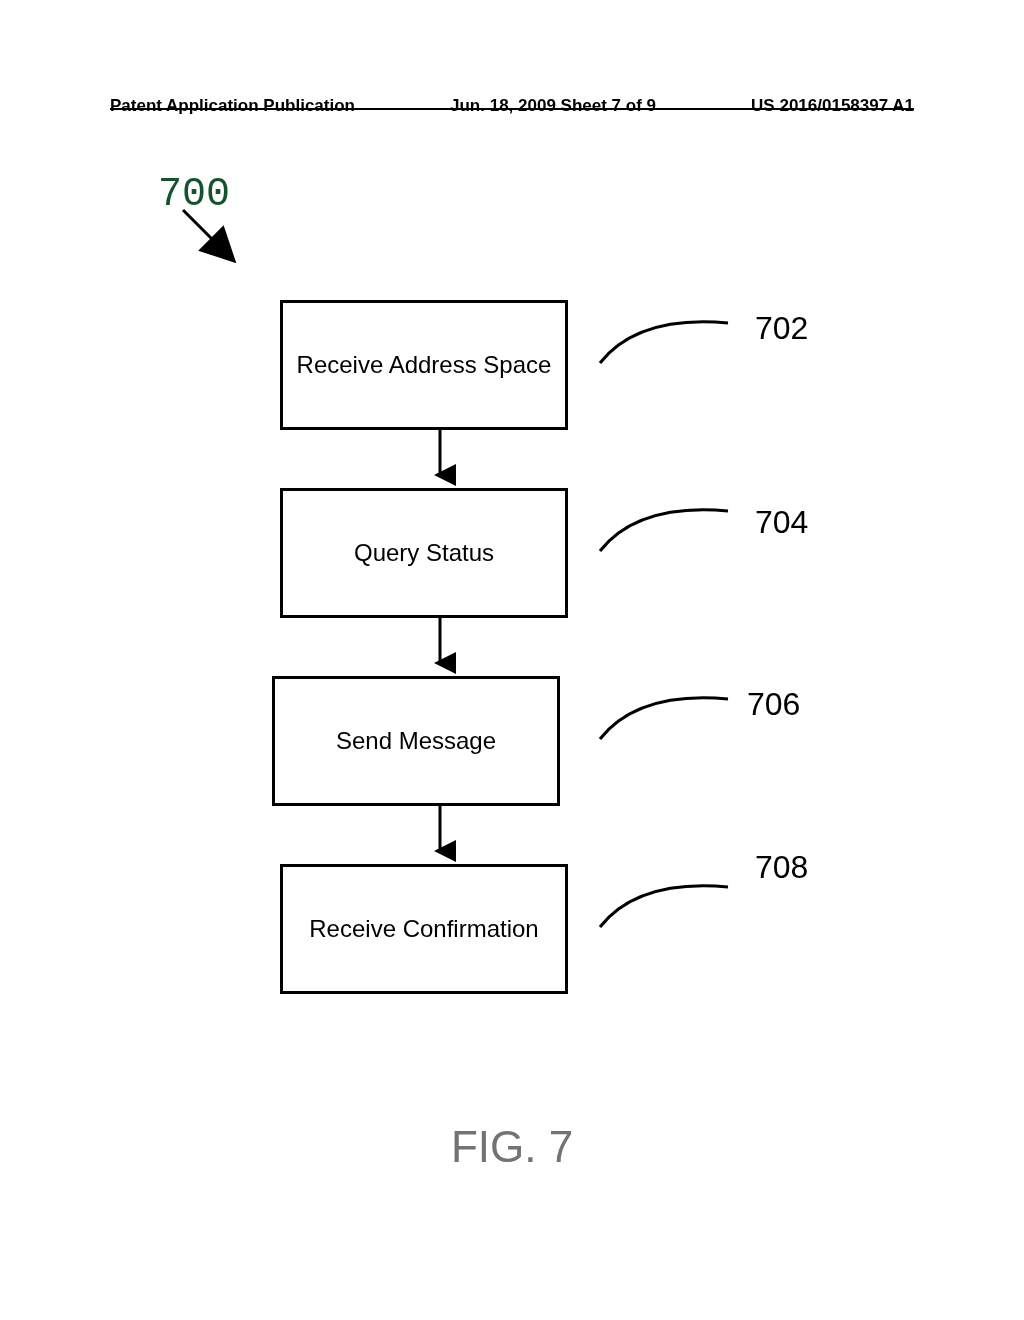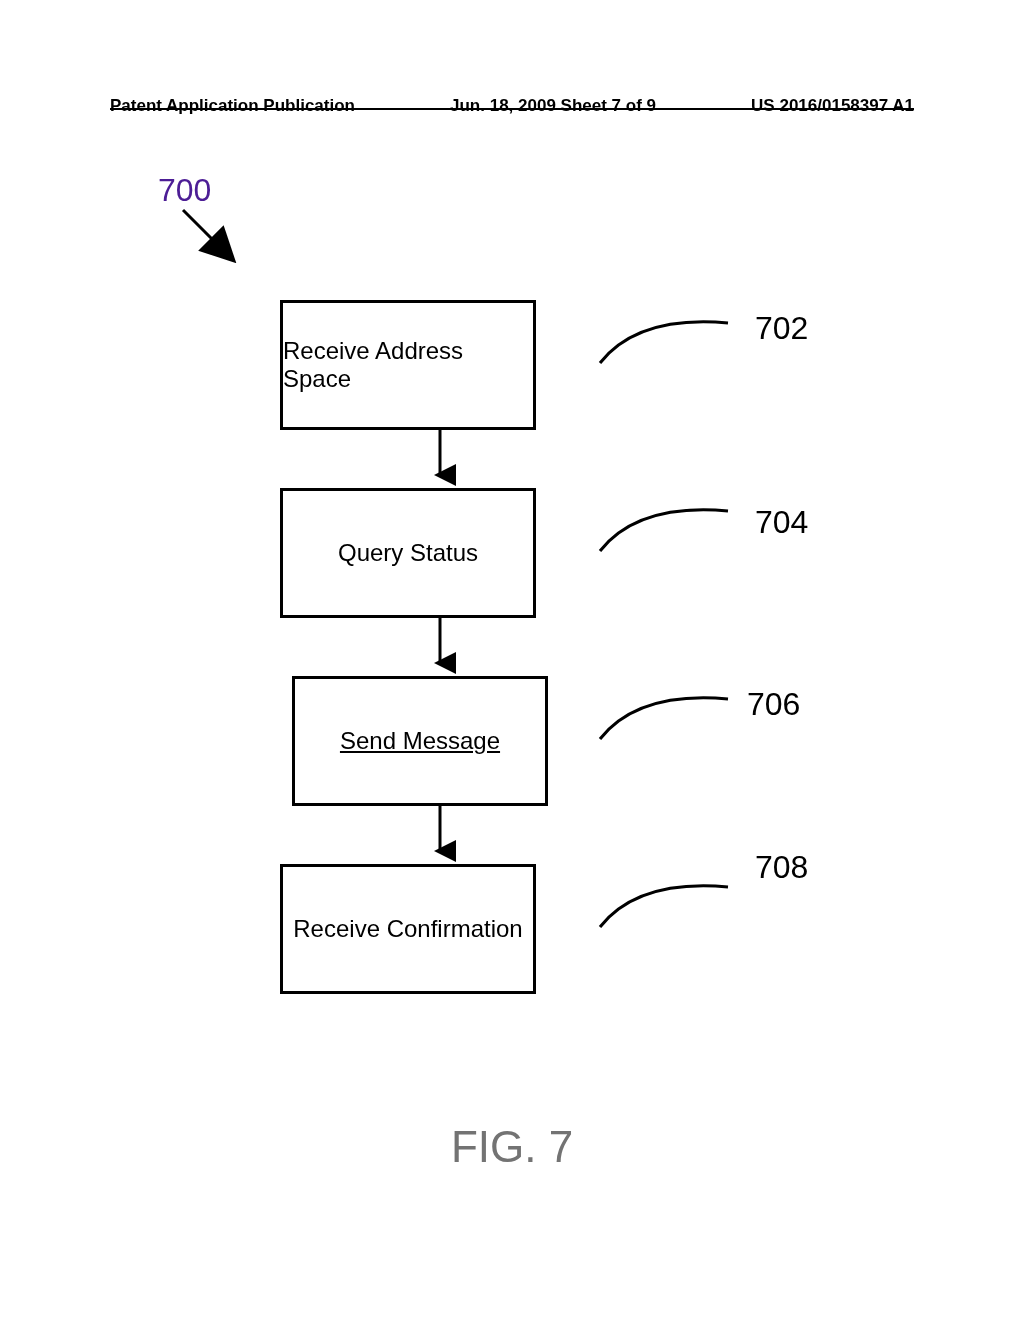--- a/index.html
+++ b/index.html
@@ -26,36 +26,37 @@
   .header-rule {
     position: absolute;
     top: 108px;
     left: 110px;
     right: 110px;
     height: 2px;
     background: #000;
   }
   .fig-ref-label {
     position: absolute;
-    font-size: 32px;
-    color: #4c1d95;
+    font-size: 40px;
+    color: #14532d;
+    font-family: Liberation Mono, monospace;
   }
   .fig-ref-arrow {
     position: absolute;
   }
   .flow-box {
     position: absolute;
     border: 3px solid #000;
     background: #fff;
     display: flex;
     align-items: center;
     justify-content: center;
     font-size: 24px;
     color: #000;
-    width: 256px;
+    width: 288px;
     height: 130px;
   }
   .box-num {
     position: absolute;
     font-size: 32px;
     color: #000;
   }
   .leader {
     position: absolute;
   }
@@ -113,21 +114,21 @@
 </div>
 <svg class="leader" style="top:493px; left:598px;" width="180" height="60">
   <path d="M2 58 Q 40 10 130 18" stroke="#000" stroke-width="3" fill="none"></path>
 </svg>
 <div class="box-num" style="top:504px; left:755px;">704</div>
 
 <svg class="arrow-conn" style="top:618px; left:424px;" width="32" height="60">
   <line x1="16" y1="0" x2="16" y2="45" stroke="#000" stroke-width="3" marker-end="url(#ah1)"></line>
 </svg>
 
-<div class="flow-box" style="top:676px; left:292px;text-decoration:underline;">
+<div class="flow-box" style="top:676px; left:272px;">
   <span>Send Message</span>
 </div>
 <svg class="leader" style="top:681px; left:598px;" width="180" height="60">
   <path d="M2 58 Q 40 10 130 18" stroke="#000" stroke-width="3" fill="none"></path>
 </svg>
 <div class="box-num" style="top:686px; left:747px;">706</div>
 
 <svg class="arrow-conn" style="top:806px; left:424px;" width="32" height="60">
   <line x1="16" y1="0" x2="16" y2="45" stroke="#000" stroke-width="3" marker-end="url(#ah1)"></line>
 </svg>

